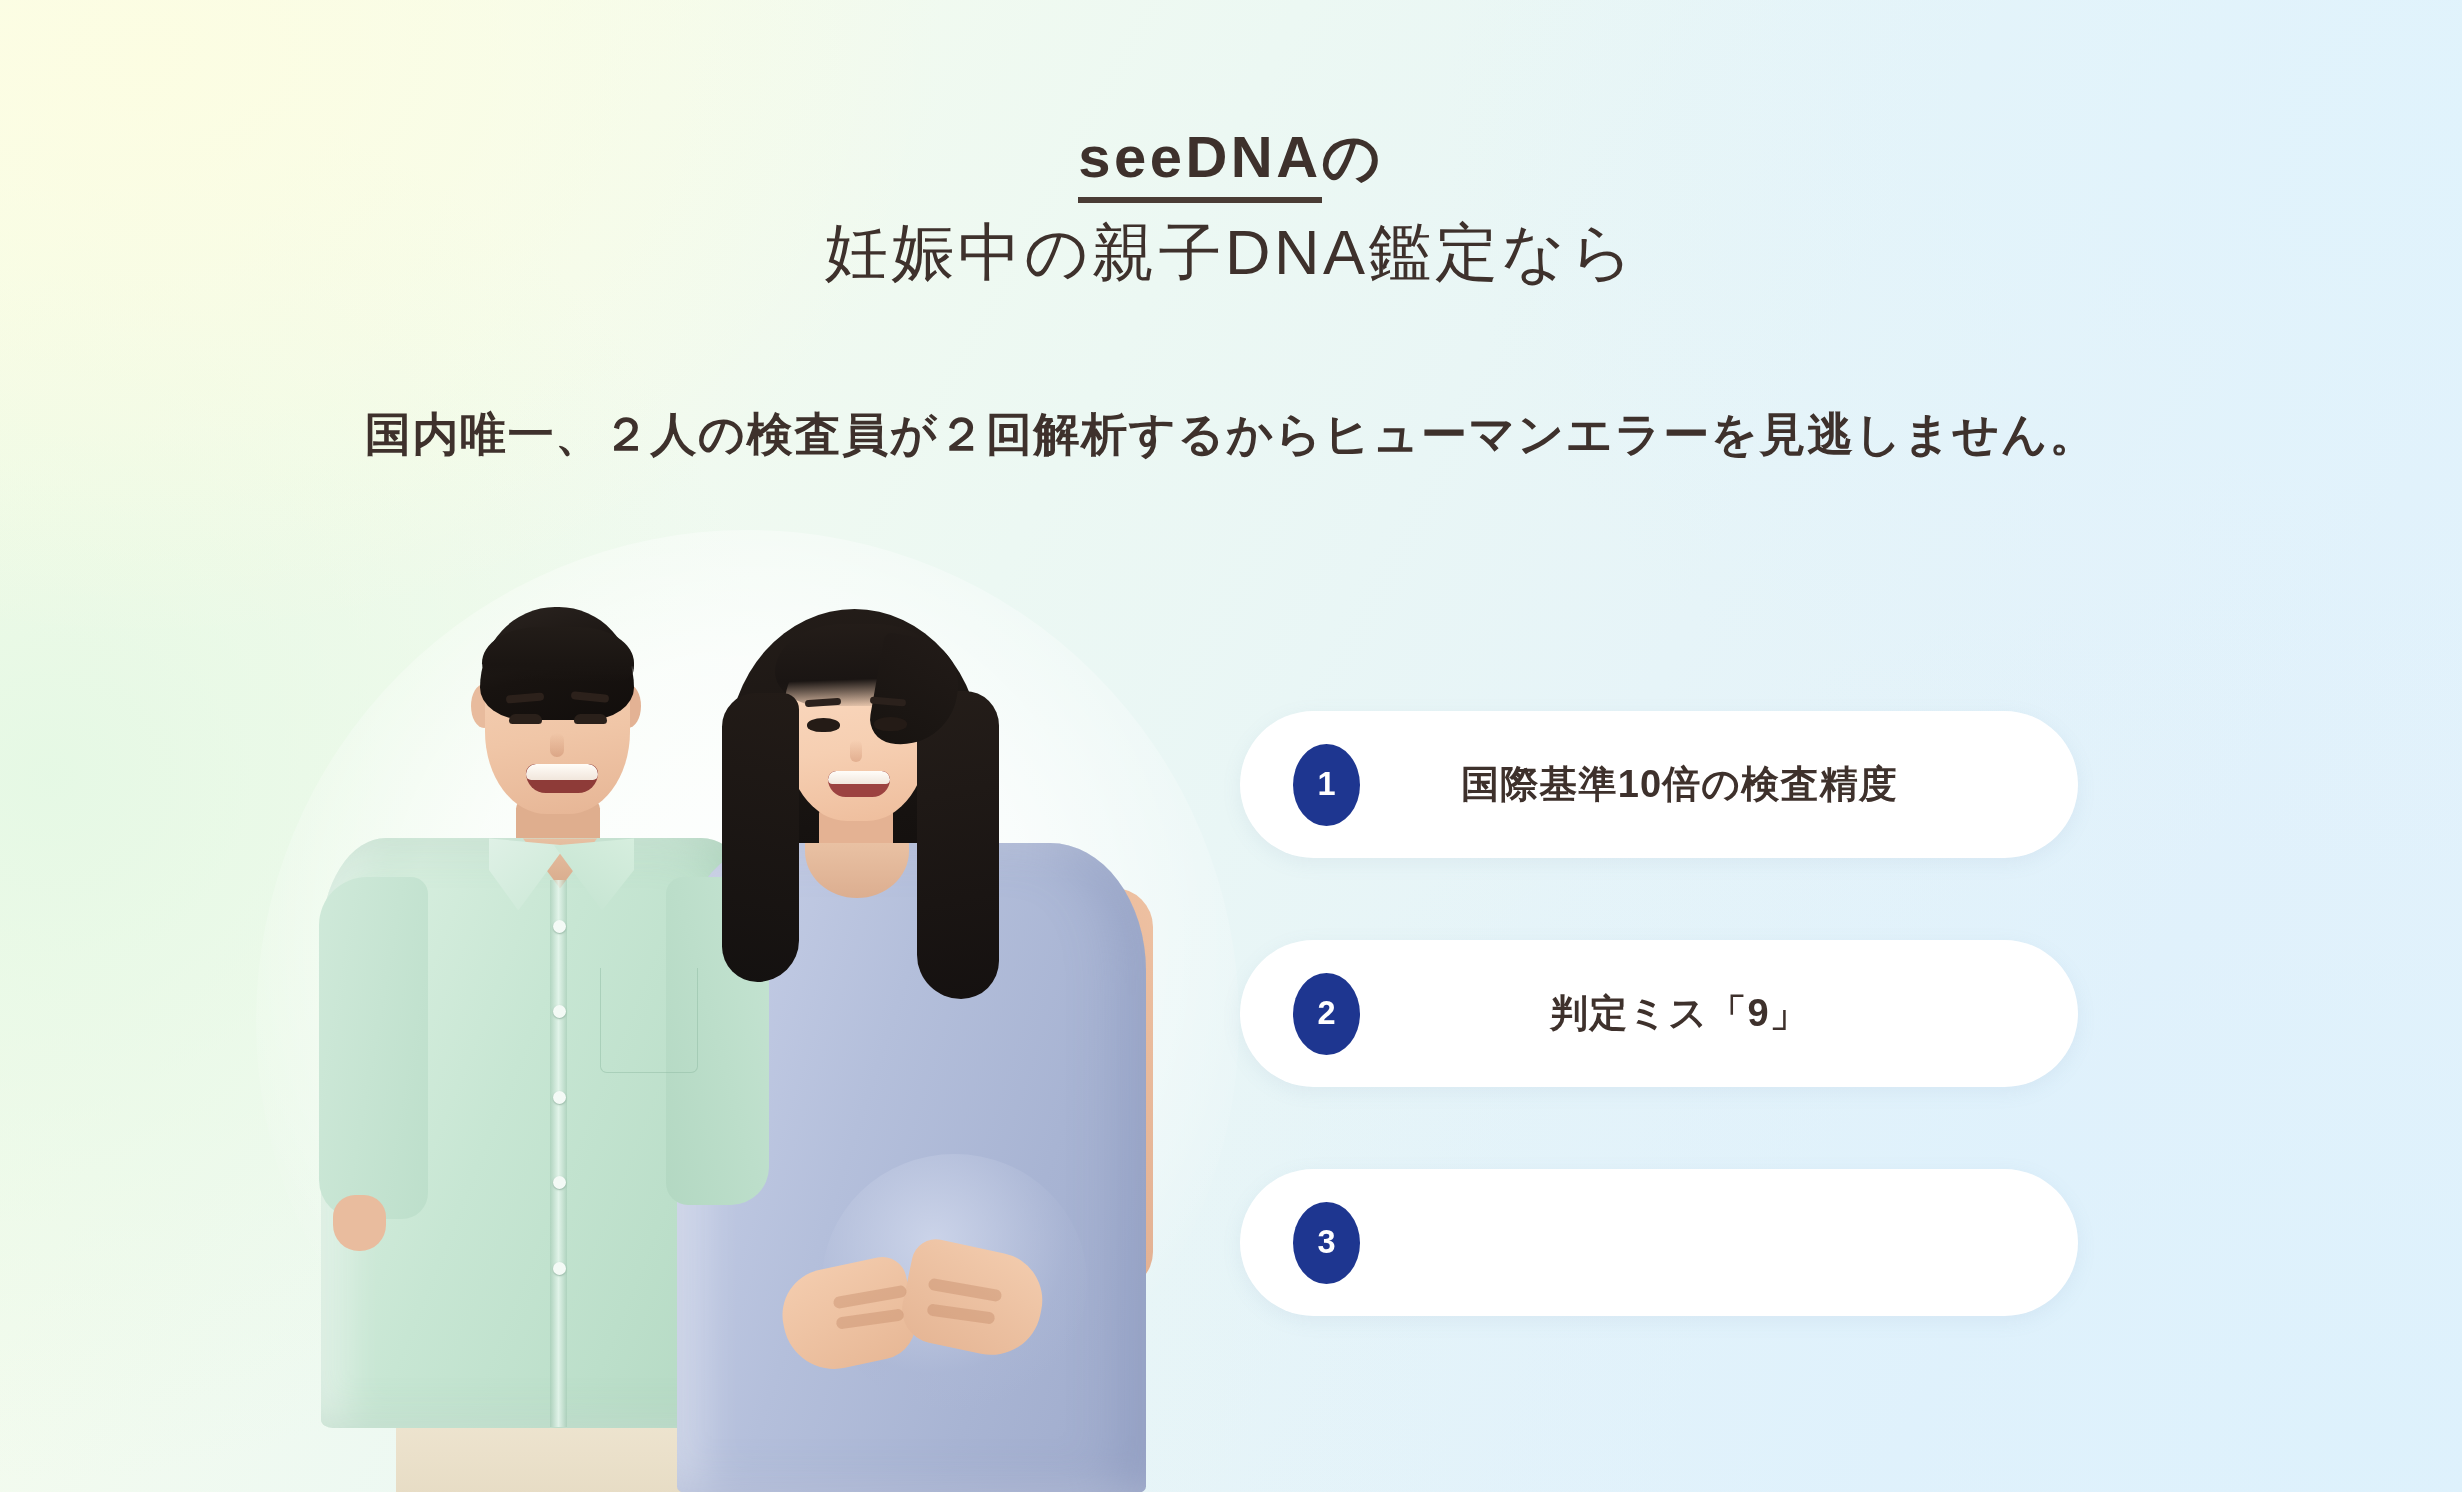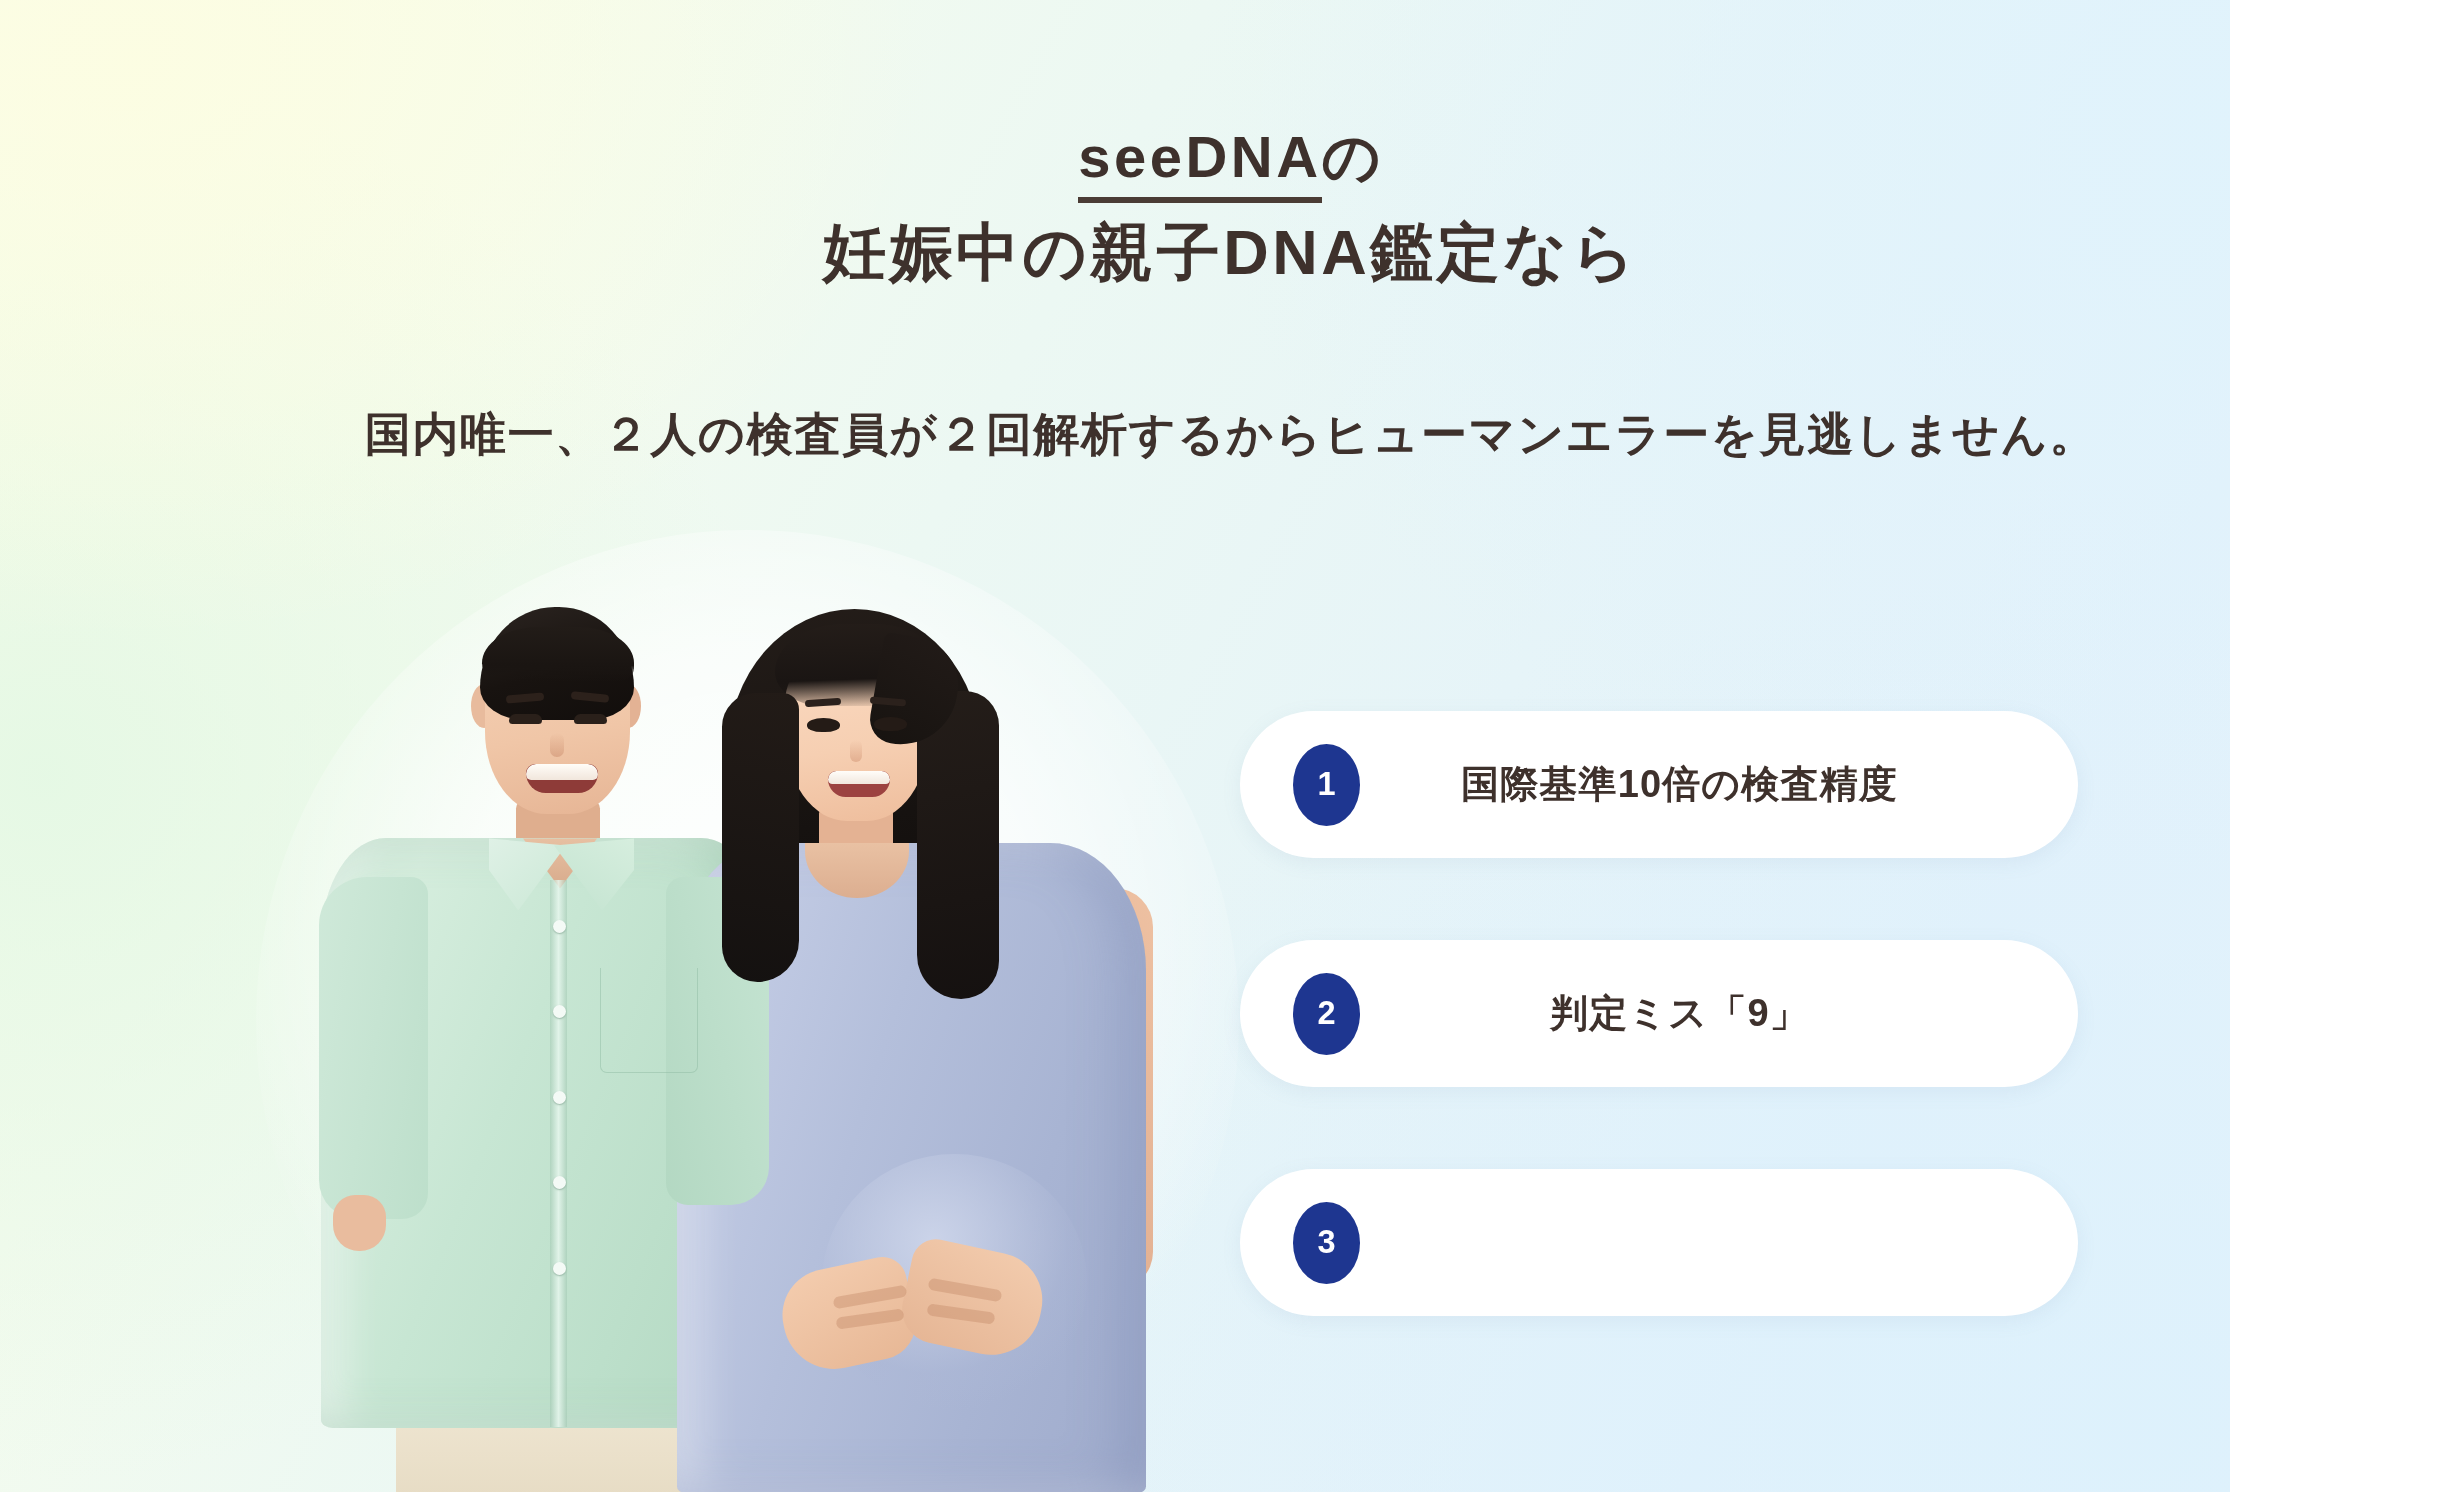--- a/index.html
+++ b/index.html
@@ -8,31 +8,30 @@
     padding: 0;
     background: #ffffff;
   }
   body {
     font-family: "Liberation Sans", "DejaVu Sans", sans-serif;
   }
 
   
   .hero {
     position: relative;
-    width: 2215px;
+    width: 2462px;
     height: 1493px;
     overflow: hidden;
     
     background:
       radial-gradient(ellipse 1282px 940px at 6% 4%,   rgba(252,253,226,0.95) 0%, rgba(252,253,226,0.0) 62%),
       radial-gradient(ellipse 1111px 1069px at 2% 52%,  rgba(228,248,228,0.92) 0%, rgba(228,248,228,0.0) 66%),
       radial-gradient(ellipse 1453px 1111px at 100% 8%, rgba(224,243,252,0.95) 0%, rgba(224,243,252,0.0) 70%),
       radial-gradient(ellipse 1710px 1197px at 96% 96%, rgba(221,241,252,0.95) 0%, rgba(221,241,252,0.0) 72%),
       linear-gradient(118deg, #fbfde8 0%, #f3fbee 22%, #ecf8f3 40%, #e6f4f8 62%, #e2f1fb 82%, #e4f2fb 100%);
-    padding-left: 15px;
   }
 
   
   .photo-glow {
     position: absolute;
     left: 256px;
     top: 530px;
     width: 983px;
     height: 983px;
     border-radius: 50%;
@@ -58,21 +57,21 @@
     margin: 0 0 32.5px 0;
     white-space: nowrap;
   }
   .headline-line1 .underlined {
     border-bottom: 6px solid #4a3c35;
     padding-bottom: 7.7px;
     letter-spacing: 0.06em;
   }
   .headline-line2 {
     font-size: 63px;
-    font-weight: 700;
+    font-weight: 400;
     color: #3e312c;
     letter-spacing: 0.055em;
     line-height: 1.05;
     margin: 0;
     white-space: nowrap;
   }
 
   
   .subcopy {
     position: absolute;

